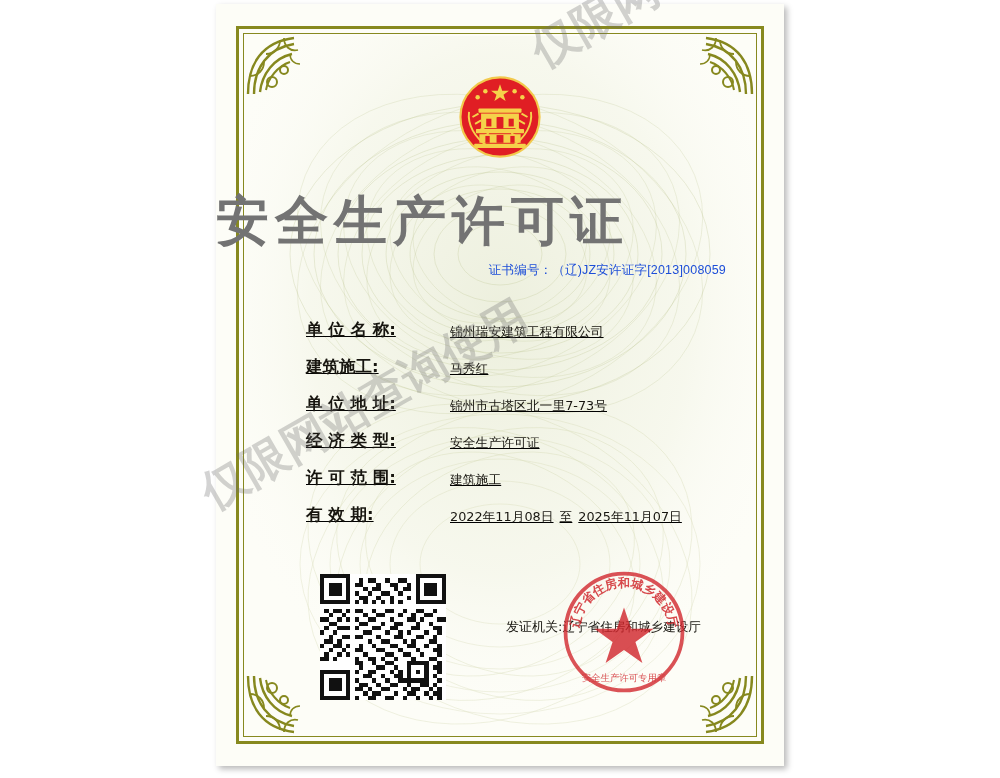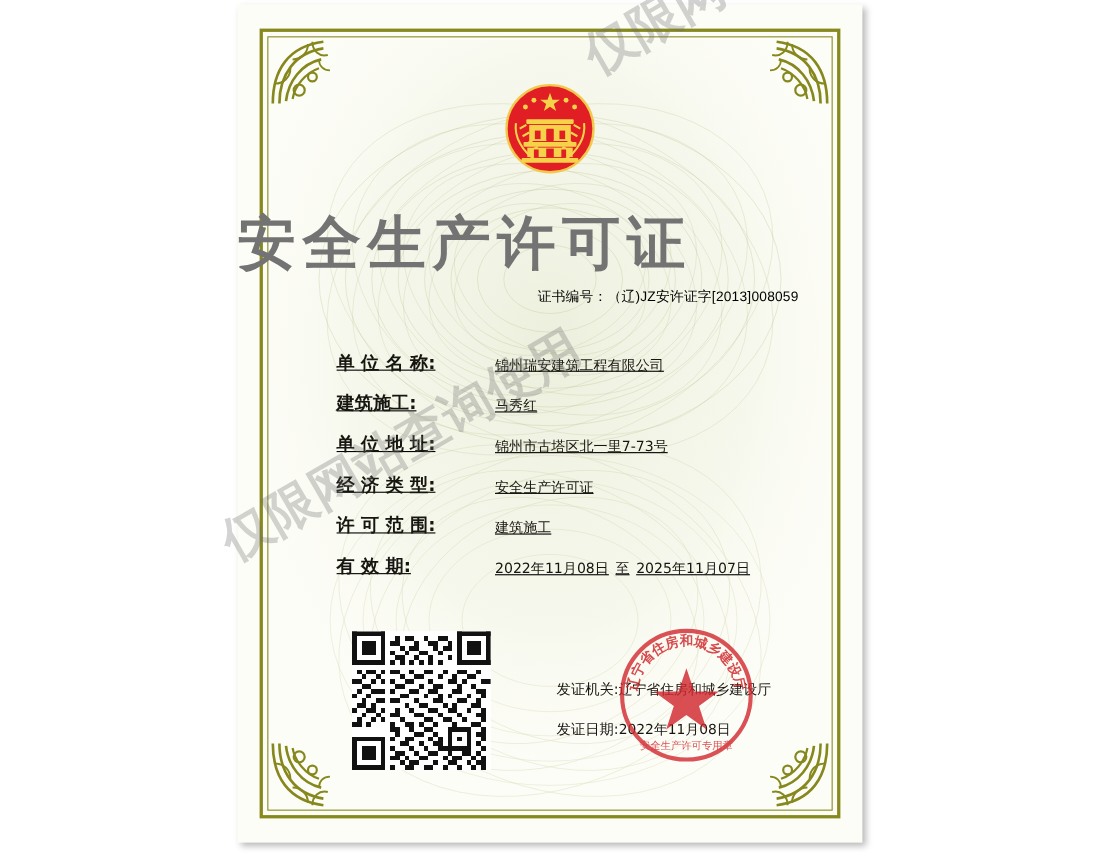--- a/index.html
+++ b/index.html
@@ -92,21 +92,21 @@
     color: #737373;
     white-space: nowrap;
   }
 
   
   #cert-no {
     position: absolute;
     right: 58px;
     top: 258px;
     font-size: 12.5px;
-    color: #000000;
+    color: #1d4ed8;
     letter-spacing: 0.2px;
     white-space: nowrap;
   }
 
   
   #fields {
     position: absolute;
     left: 90px;
     top: 315px;
     width: 420px;
@@ -597,24 +597,20 @@
           <rect x="27" y="28" width="1" height="1"></rect>
         </g>
       </svg>
     </div>
 
     <div id="issuer">
       <div class="issuer-row">
         <span class="issuer-label">发证机关:</span>
         <span class="issuer-value">辽宁省住房和城乡建设厅</span>
       </div>
-      <div class="issuer-row">
-        <span class="issuer-label">发证日期:</span>
-        <span class="issuer-value">2022年11月08日</span>
-      </div>
     </div>
 
     <div id="seal">
       <svg viewBox="0 0 140 140" xmlns="http://www.w3.org/2000/svg">
         <defs>
           <path id="sealArc" d="M 22 70 A 48 48 0 0 1 118 70"></path>
         </defs>
         <circle cx="70" cy="70" r="62" fill="none" stroke="#d0252b" stroke-width="4" opacity="0.9"></circle>
         <polygon fill="#d0252b" opacity="0.92" points="70,44 77.6,66.5 101.4,66.5 82.1,80.5 89.5,103 70,89 50.5,103 57.9,80.5 38.6,66.5 62.4,66.5"></polygon>
         <text font-family="'DejaVu Sans','Liberation Sans',sans-serif" font-size="13" font-weight="bold" fill="#d0252b" opacity="0.95">

